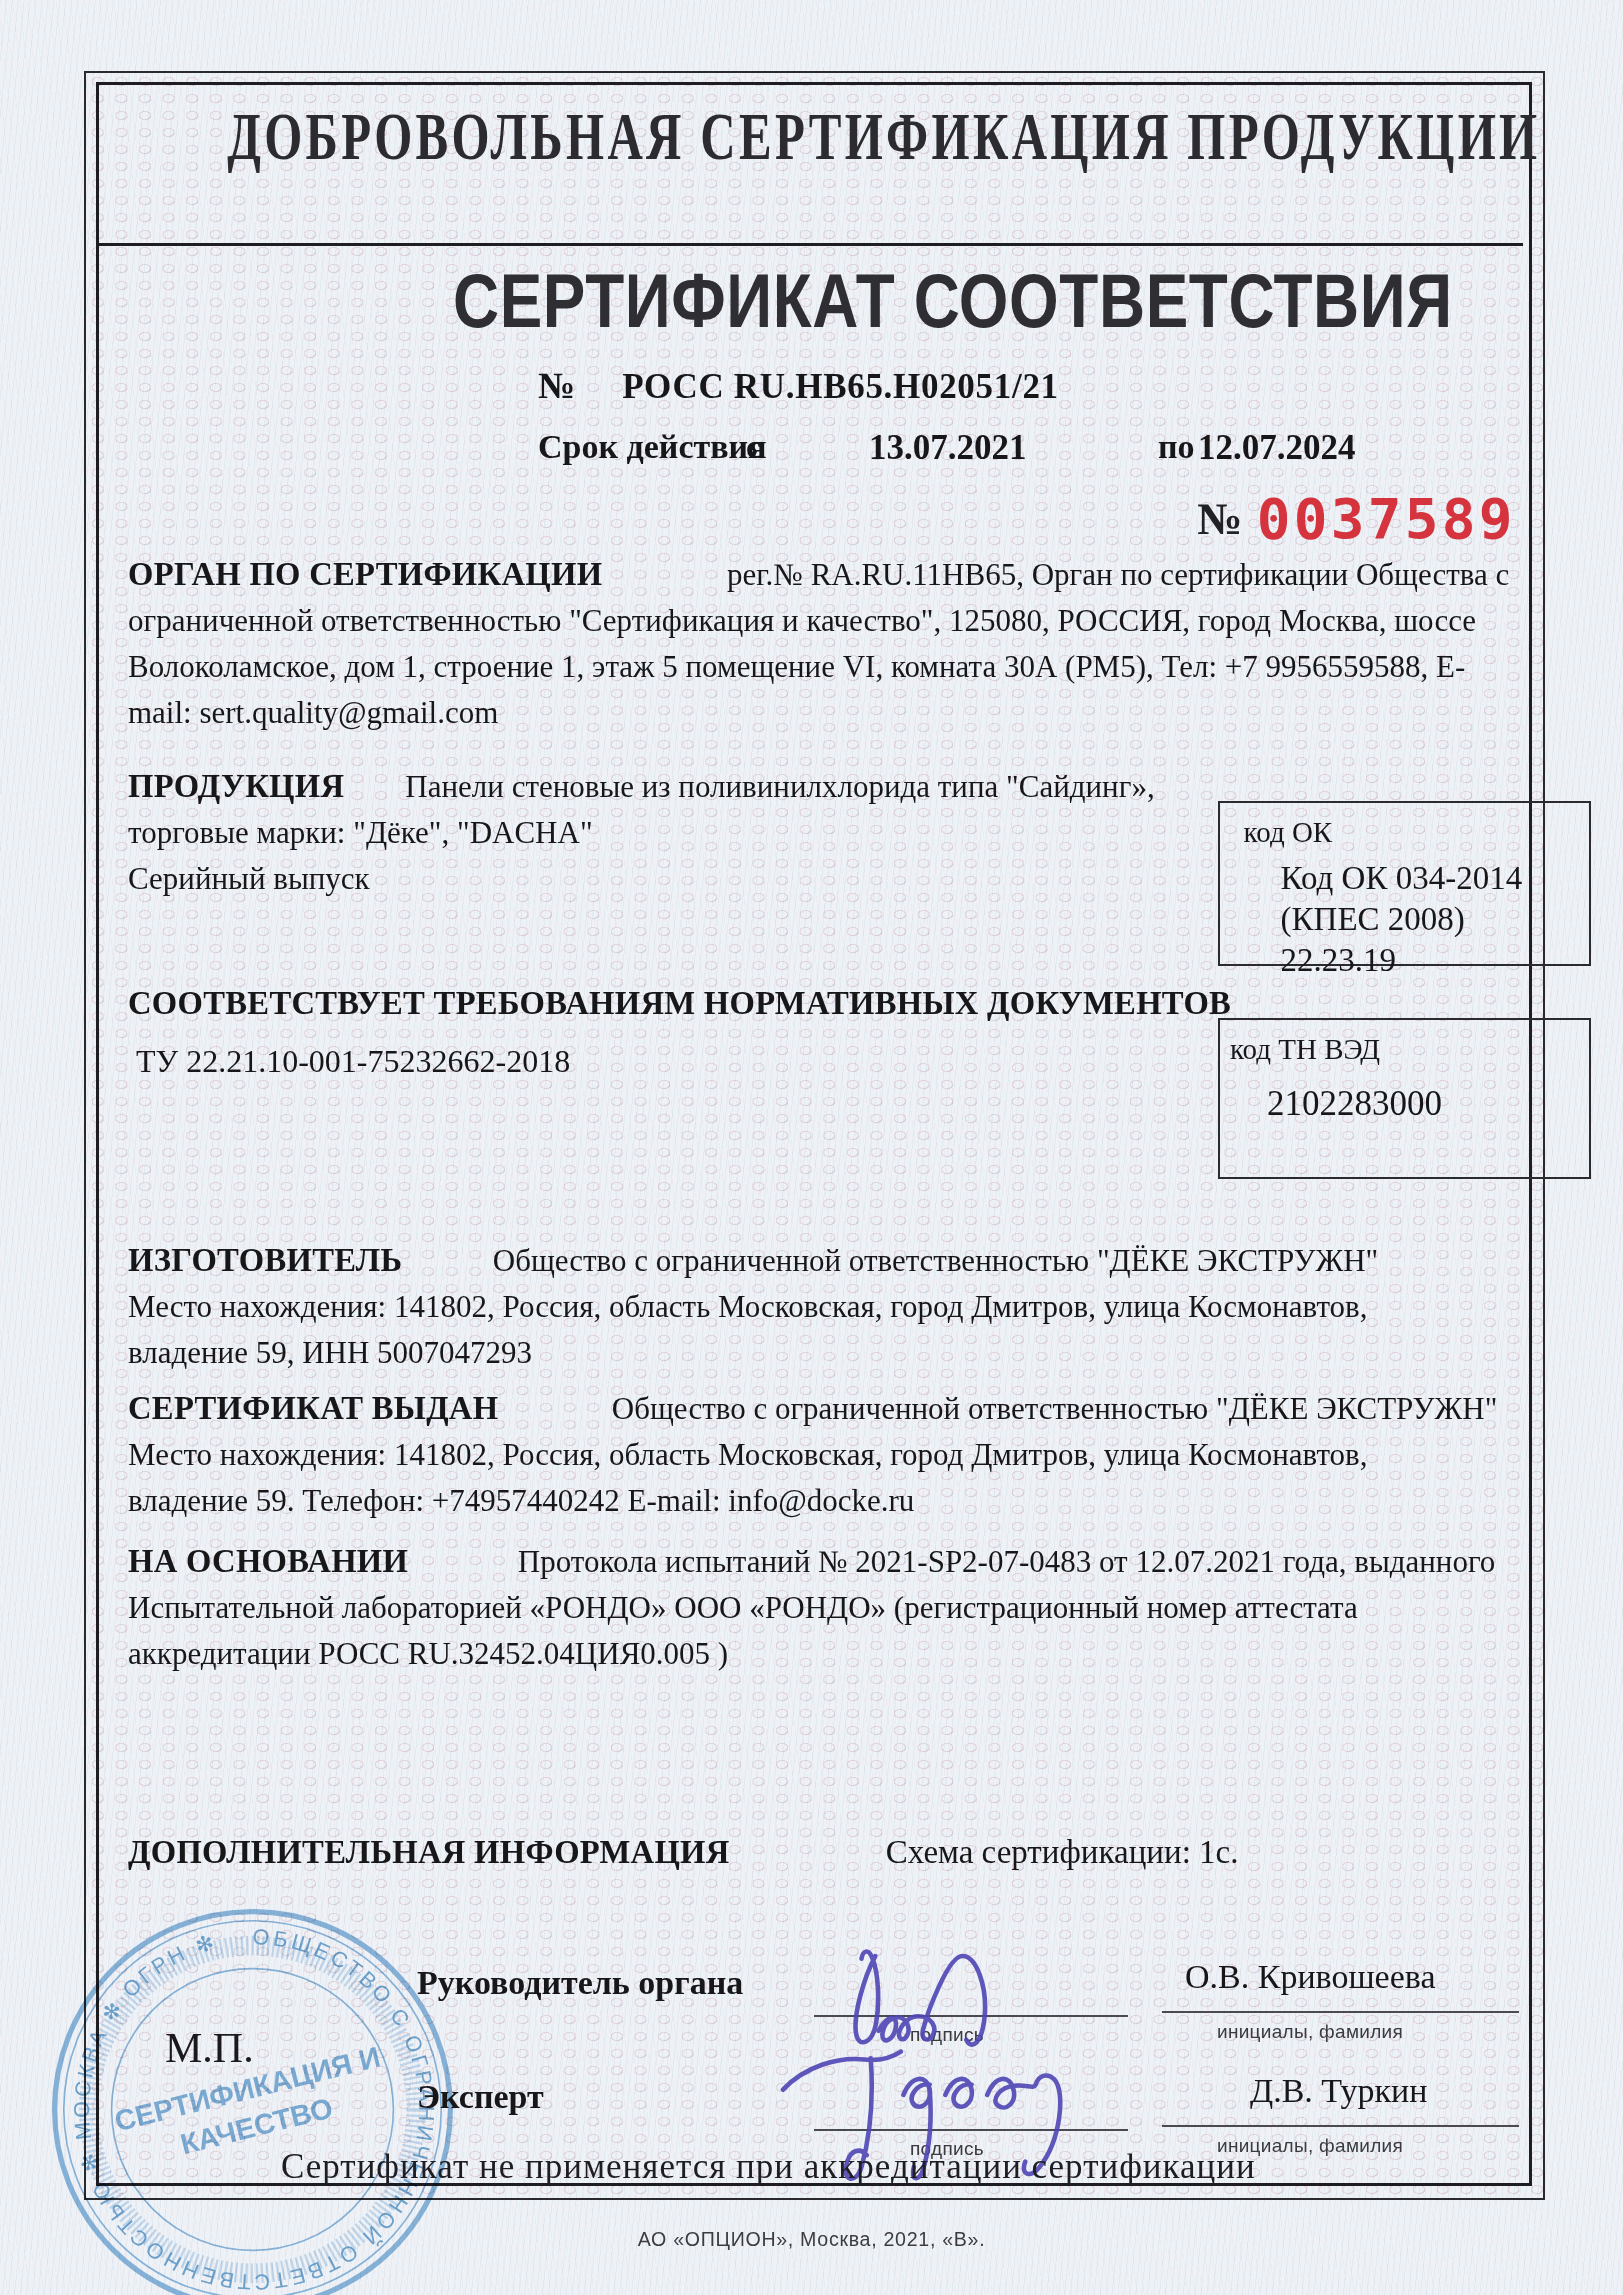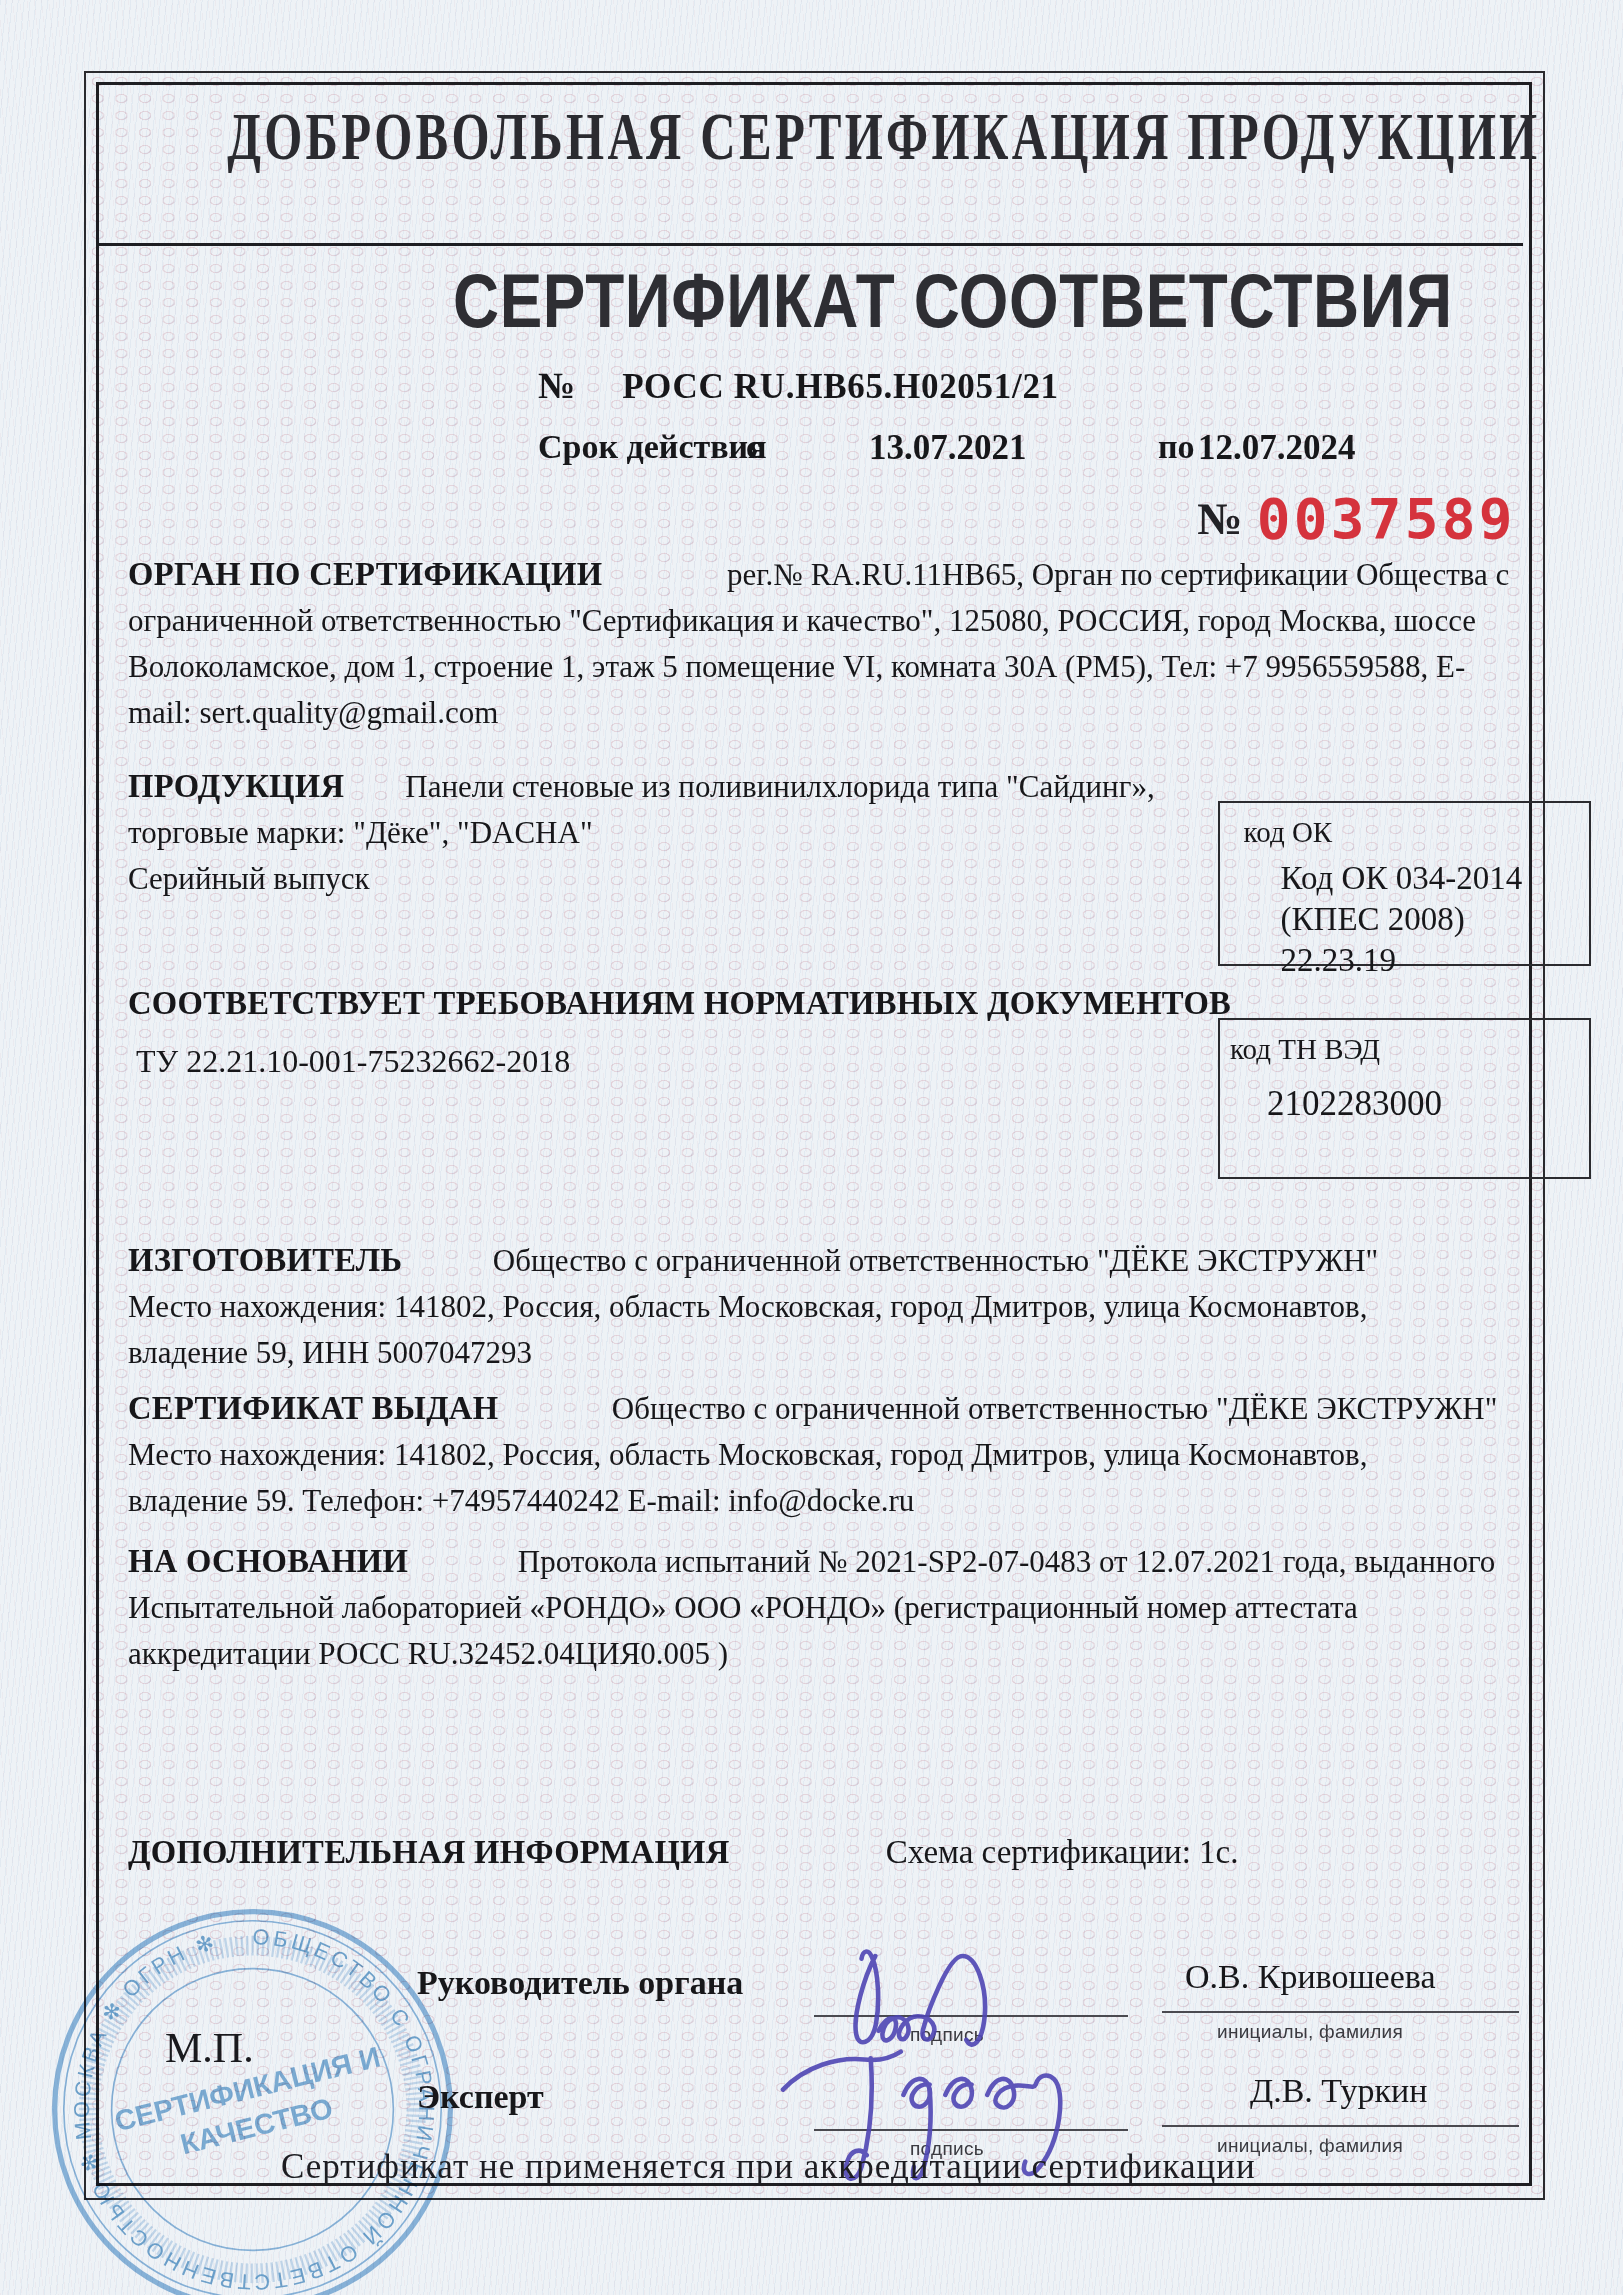--- a/index.html
+++ b/index.html
@@ -210,15 +210,16 @@
       <path d="M 257 148 C 240 180 222 240 228 268 C 232 288 252 282 258 252 C 264 220 262 172 252 150 C 246 136 238 140 236 152"></path>
       <path d="M 262 262 C 276 236 292 238 288 258 C 284 278 266 284 268 266 C 272 240 298 234 306 252 C 312 266 300 282 294 272 C 290 262 304 240 322 240 C 344 240 352 258 344 270 C 338 280 326 276 330 260 C 336 236 368 148 390 148 C 412 148 428 196 424 240 C 420 282 404 292 396 276"></path>
       <path d="M 116 352 C 150 316 200 302 240 306 C 268 309 284 302 296 294"></path>
       <path d="M 250 304 C 254 360 250 420 236 470 C 228 498 204 492 214 462 C 220 444 234 440 244 452"></path>
       <path d="M 300 360 C 312 330 336 328 340 352 C 344 374 322 386 314 372 C 308 360 322 342 340 344 M 364 360 C 376 330 400 328 404 352 C 408 374 386 386 378 372 C 372 360 386 342 404 344 M 428 360 C 440 330 462 328 468 352 C 473 372 456 386 444 376 C 434 368 446 348 470 346 C 490 344 498 352 502 344 C 506 330 520 326 530 336 C 548 354 540 430 508 470 C 494 488 478 482 486 462"></path>
       <path d="M 340 352 C 344 400 340 440 330 474 C 324 494 310 490 316 470"></path>
     </g>
   </svg>
 
   <div class="notice">Сертификат не применяется при аккредитации сертификации</div>
+  <div class="imprint">АО «ОПЦИОН», Москва, 2021, «В».</div>
 
 </div>
 
 
 </body></html>

